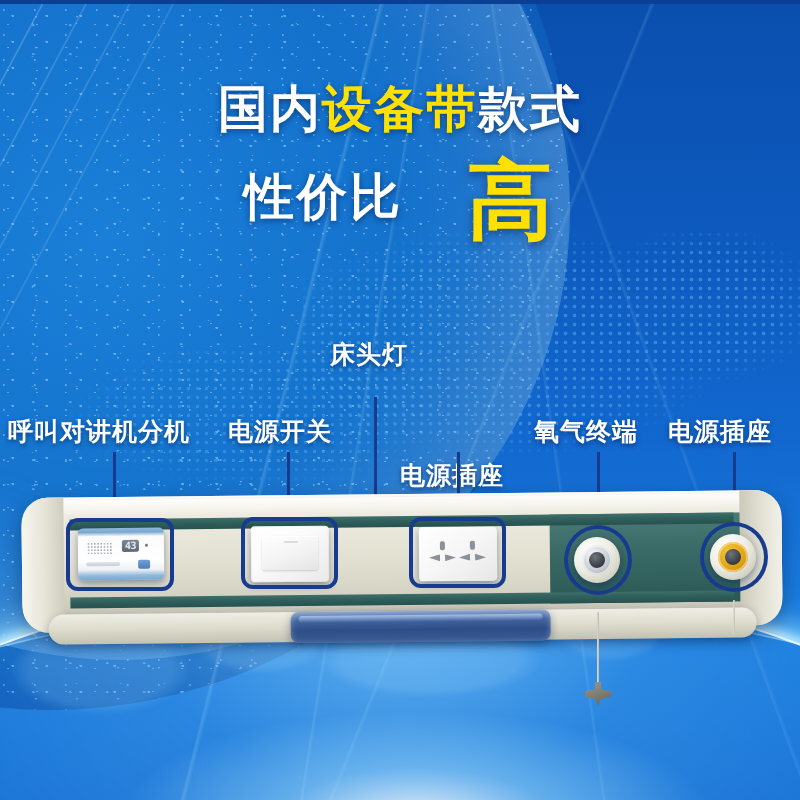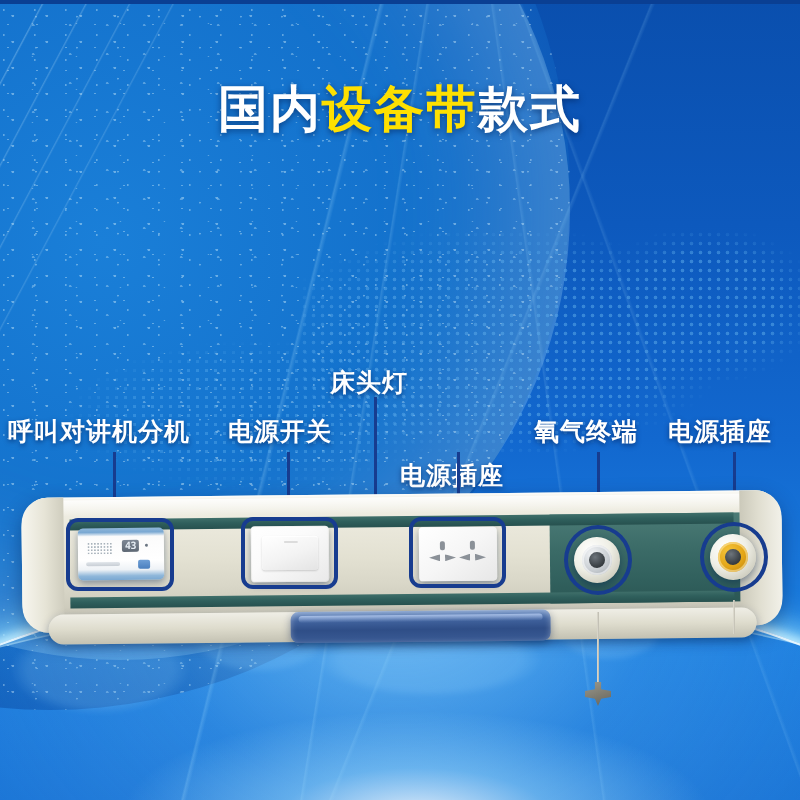--- a/index.html
+++ b/index.html
@@ -218,25 +218,29 @@
   <div class="dotmap"></div>
   <div class="dotmap2"></div>
   <div class="continents"></div>
   <div class="arc2"></div>
   <div class="arc"></div>
   <div class="bottomglow"></div>
   <div class="topbar"></div>
 
   <div class="headline">
     <div class="hl-line1"><span class="w">国内</span><span class="y">设备带</span><span class="w">款式</span></div>
+    <div class="hl-line2">
+      <span>性价比</span>
+      <span class="hl-big">高</span>
+    </div>
   </div>
 
   <div class="callout" style="left:228px;top:415px;">电源开关</div>
   <div class="callout" style="left:8px;top:415px;">呼叫对讲机分机</div>
-  <div class="callout" style="left:330px;top:366px;">床头灯</div>
+  <div class="callout" style="left:330px;top:338px;">床头灯</div>
   <div class="callout" style="left:400px;top:415px;margin-top:44px;">电源插座</div>
   <div class="callout" style="left:534px;top:415px;">氧气终端</div>
   <div class="callout" style="left:668px;top:415px;">电源插座</div>
 
   <div class="lead" style="left:113px;top:452px;height:78px;"></div>
   <div class="lead" style="left:287px;top:452px;height:72px;"></div>
   <div class="lead" style="left:374px;top:397px;height:208px;"></div>
   <div class="lead" style="left:457px;top:452px;height:73px;"></div>
   <div class="lead" style="left:597px;top:452px;height:75px;"></div>
   <div class="lead" style="left:733px;top:452px;height:72px;"></div>

